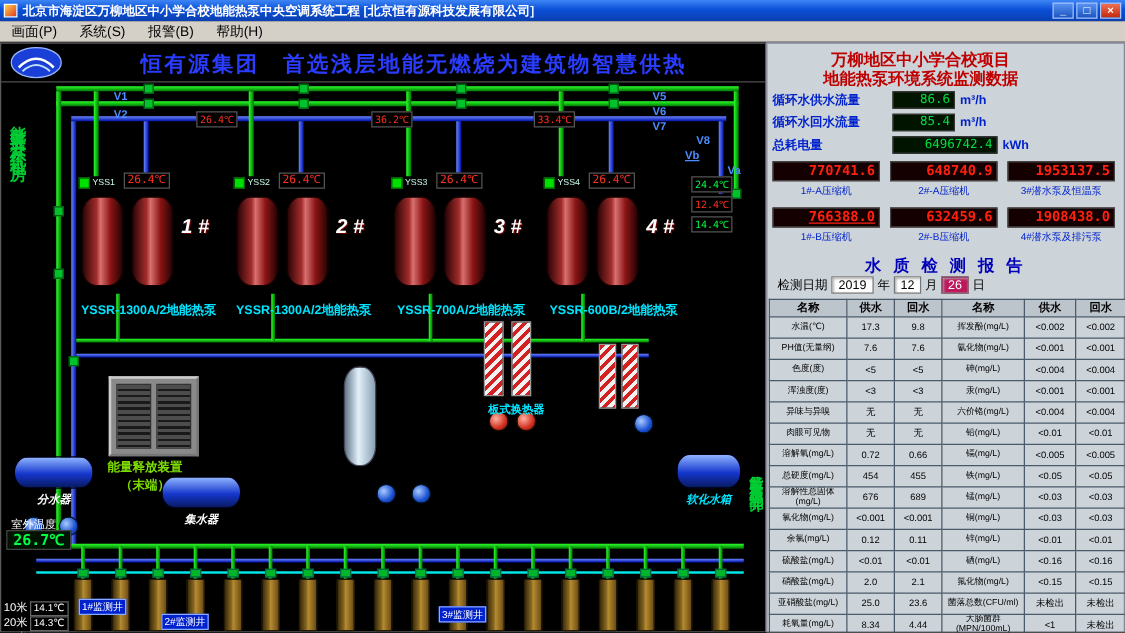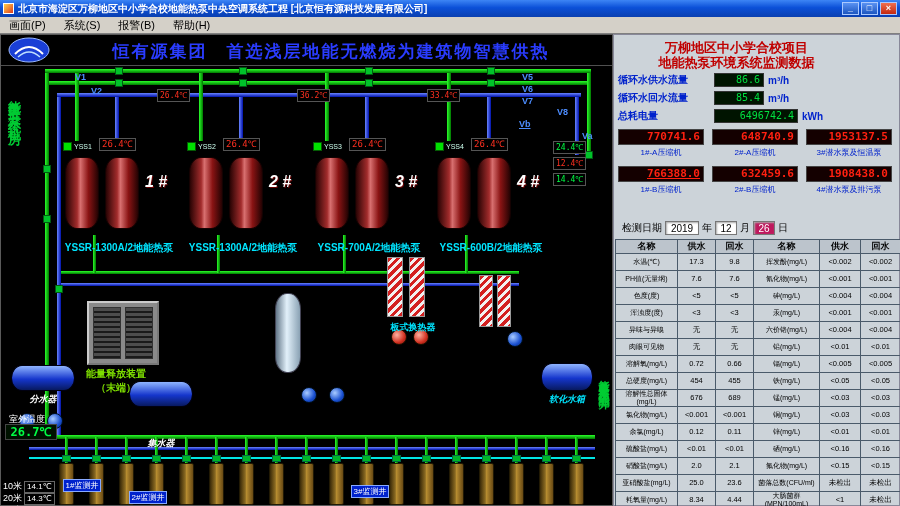--- a/index.html
+++ b/index.html
@@ -178,21 +178,21 @@
       <div class="ptank"></div>
       <div class="phx" style="left:386px;top:222px;"></div>
       <div class="phx" style="left:408px;top:222px;"></div>
       <div class="phx" style="left:478px;top:240px;width:14px;height:52px;"></div>
       <div class="phx" style="left:496px;top:240px;width:14px;height:52px;"></div>
       <div class="phx-label">板式换热器</div>
 
       <div class="btank" style="left:10px;top:330px;width:64px;height:26px;"></div>
       <div class="btank-label" style="left:10px;top:358px;width:64px;">分水器</div>
       <div class="btank" style="left:128px;top:346px;width:64px;height:26px;"></div>
-      <div class="btank-label" style="left:128px;top:374px;width:64px;margin-top:28px;">集水器</div>
+      <div class="btank-label" style="left:128px;top:374px;width:64px;">集水器</div>
       <div class="btank" style="left:540px;top:328px;width:52px;height:28px;"></div>
       <div class="btank-label" style="left:535px;top:358px;width:62px;color:#00e5ff;">软化水箱</div>
 
       <div class="pump" style="left:18px;top:378px;"></div>
       <div class="pump" style="left:46px;top:378px;"></div>
       <div class="pump" style="left:300px;top:352px;"></div>
       <div class="pump" style="left:328px;top:352px;"></div>
       <div class="pump" style="left:506px;top:296px;"></div>
       <div class="pump red" style="left:390px;top:294px;"></div>
       <div class="pump red" style="left:412px;top:294px;"></div>
@@ -245,27 +245,27 @@
         <div class="pipe bv" style="left: 486px; top: 62px; width: 4px; height: 44px;"></div>
         <div class="pipe gv" style="left: 464px; top: 200px; width: 3px; height: 38px;"></div>
         <div class="unit" style="left: 434px; top: 106px;">
           <div class="cyl" style="left: 2px;"></div>
           <div class="cyl" style="left: 42px;"></div>
           <div class="unit-tag">YSS4</div>
           <div class="unit-display">26.4℃</div>
           <div class="unit-no">4 #</div>
         </div>
         <div class="unit-model" style="left: 412px; top: 206px;">YSSR-600B/2地能热泵</div>
-        <div class="vlabel" style="left: 74px; top: 37px; text-align: right;">V1</div>
+        <div class="vlabel" style="left: 90px; top: 37px; text-align: right;">V1</div>
         <div class="vlabel" style="left: 90px; top: 51px;">V2</div>
         <div class="vlabel" style="left: 521px; top: 37px;">V5</div>
         <div class="vlabel" style="left: 521px; top: 49px;">V6</div>
         <div class="vlabel" style="left: 521px; top: 61px;">V7</div>
         <div class="vlabel" style="left: 556px; top: 72px;">V8</div>
-        <div class="vlabel" style="left: 518px; top: 84px; text-decoration: underline;">Vb</div>
+        <div class="vlabel" style="left: 547px; top: 84px; text-decoration: underline;">Vb</div>
         <div class="vlabel" style="left: 581px; top: 96px;">Va</div>
         <div class="valve" style="left: 114px; top: 32px;"></div>
         <div class="valve" style="left: 114px; top: 44px;"></div>
         <div class="valve" style="left: 238px; top: 32px;"></div>
         <div class="valve" style="left: 238px; top: 44px;"></div>
         <div class="valve" style="left: 364px; top: 32px;"></div>
         <div class="valve" style="left: 364px; top: 44px;"></div>
         <div class="valve" style="left: 486px; top: 32px;"></div>
         <div class="valve" style="left: 486px; top: 44px;"></div>
         <div class="valve" style="left: 42px; top: 130px;"></div>
@@ -378,20 +378,21 @@
           <div class="pled" style="left: 192px; top: 0px;">1953137.5</div>
           <div class="plabel" style="left: 192px; top: 18px;">3#潜水泵及恒温泵</div>
           <div class="pled" style="left: 4px; top: 37px; text-decoration: underline;">766388.0</div>
           <div class="plabel" style="left: 4px; top: 55px;">1#-B压缩机</div>
           <div class="pled" style="left: 98px; top: 37px;">632459.6</div>
           <div class="plabel" style="left: 98px; top: 55px;">2#-B压缩机</div>
           <div class="pled" style="left: 192px; top: 37px;">1908438.0</div>
           <div class="plabel" style="left: 192px; top: 55px;">4#潜水泵及排污泵</div>
         </div>
 
+      <div class="wq-title">水 质 检 测 报 告</div>
 
       <div class="date-row">
         <span>检测日期</span>
         <span class="date-box" style="min-width:34px;">2019</span>
         <span>年</span>
         <span class="date-box">12</span>
         <span>月</span>
         <span class="date-box day">26</span>
         <span>日</span>
       </div>

